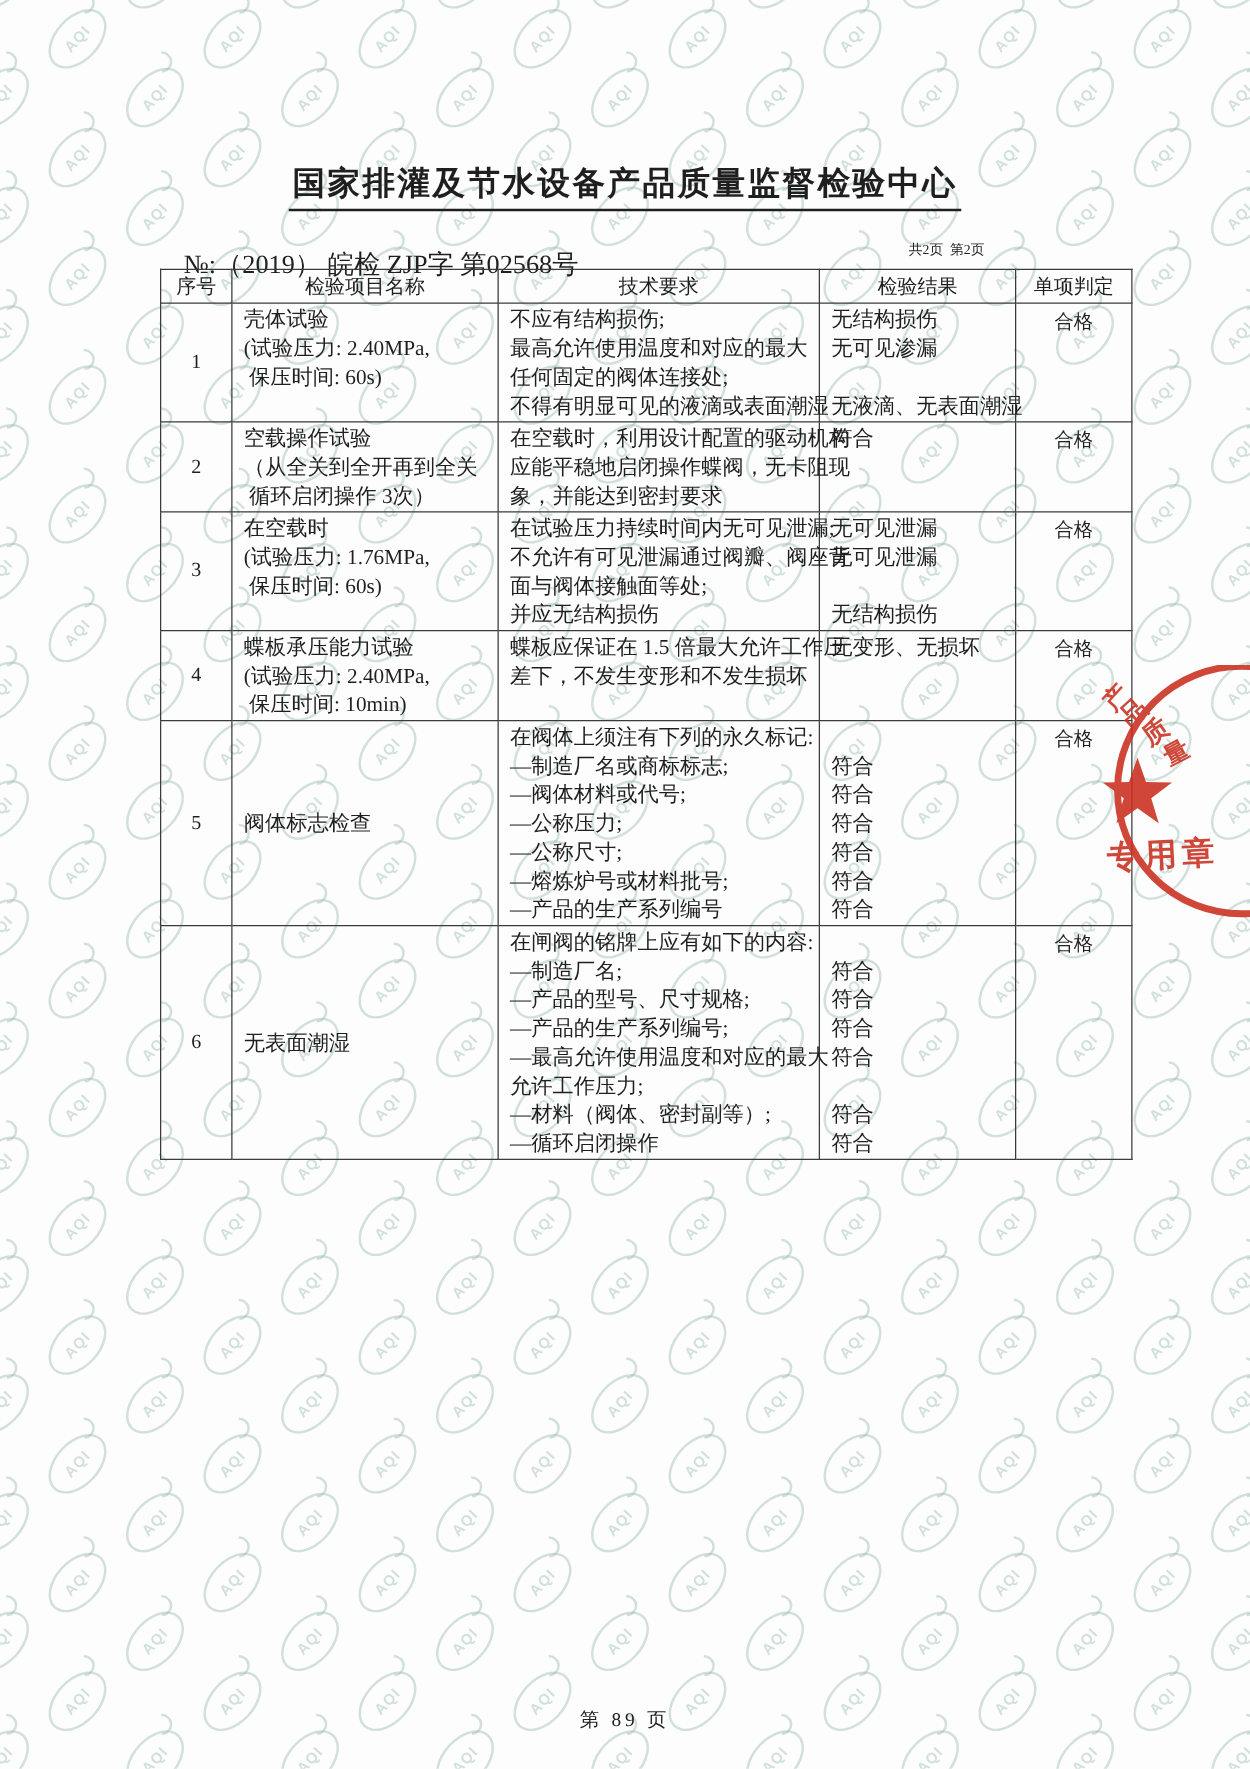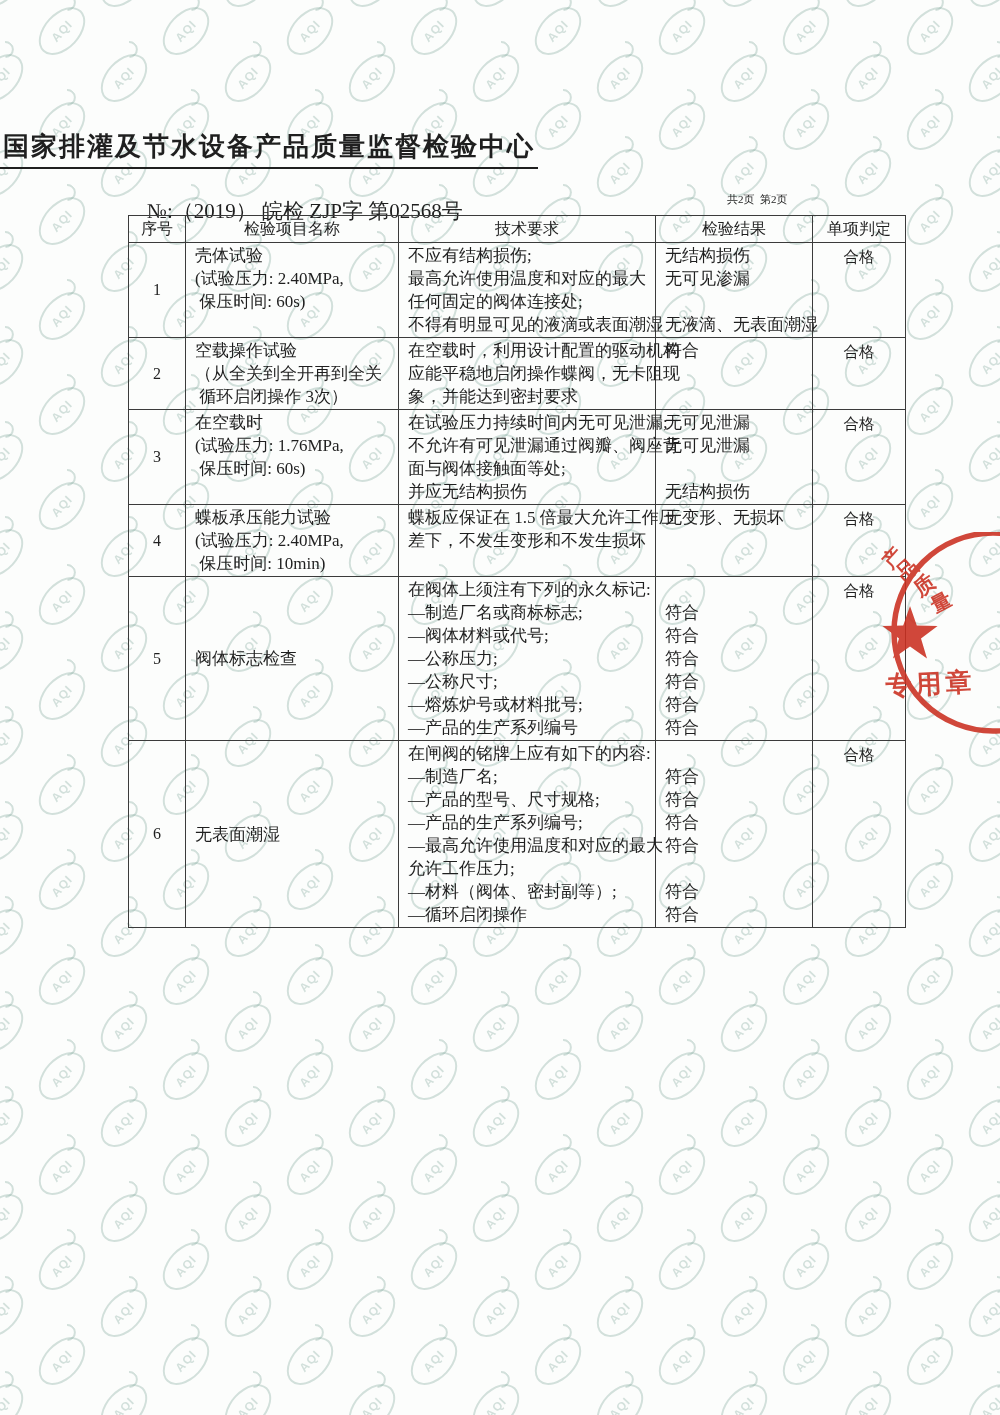--- a/index.html
+++ b/index.html
@@ -20,21 +20,21 @@
   }
   .wm .tail{
     position:absolute;right:-7px;top:-8px;width:13px;height:13px;
     border:2px solid;border-color:transparent currentColor currentColor transparent;
     border-radius:50%;
   }
 
   .content{position:absolute;inset:0;z-index:1;}
 
   .title{
-    position:absolute;top:129px;left:0;width:100%;text-align:left;margin:0;
+    position:absolute;top:129px;left:0;width:100%;text-align:center;margin:0;
     font-size:26px;font-weight:bold;letter-spacing:2px;
   }
   .title .u, .subtitle .u{
     display:inline-block;border-bottom:2.5px solid #1f1f1f;padding:0 3px 3px;
   }
   .subtitle{
     position:absolute;top:168px;left:0;width:100%;text-align:center;margin:0;
     font-size:23px;font-weight:bold;letter-spacing:3px;
   }
   .meta-no{position:absolute;left:147px;top:197px;font-size:21px;white-space:pre;}
@@ -1299,20 +1299,21 @@
                 <div class="line">符合</div>
               </div>
             </td>
             <td class="verdict">
               <div class="pad">合格</div>
             </td>
           </tr>
         </tbody>
     </table>
 
+    <div class="page-footer">第 89 页</div>
   </div>
 
   <svg class="stamp" width="147" height="205" viewBox="0 0 147 205">
     <circle cx="140" cy="100" r="99" fill="none" stroke-width="5.5" class="sred-stroke" stroke="#cb2f20"></circle>
     <polygon class="sred-fill" points="57,74 63.8,93.6 84.6,94 68,106.6 74,126.5 57,114.6 40,126.5 46,106.6 29.4,94 50.2,93.6" fill="#cb2f20"></polygon>
     <text class="sred-fill" x="30" y="36" font-size="20" transform="rotate(-48 36 28)" fill="#cb2f20">产</text>
     <text class="sred-fill" x="44" y="48" font-size="21" transform="rotate(-42 50 40)" fill="#cb2f20">品</text>
     <text class="sred-fill" x="61" y="63" font-size="21" transform="rotate(-35 67 55)" fill="#cb2f20">质</text>
     <text class="sred-fill" x="78" y="79" font-size="20" transform="rotate(-28 84 71)" fill="#cb2f20">量</text>
     <text class="sred-fill" x="33" y="163" font-size="26" letter-spacing="4" transform="rotate(-3 33 163)" fill="#cb2f20">专用章</text>

